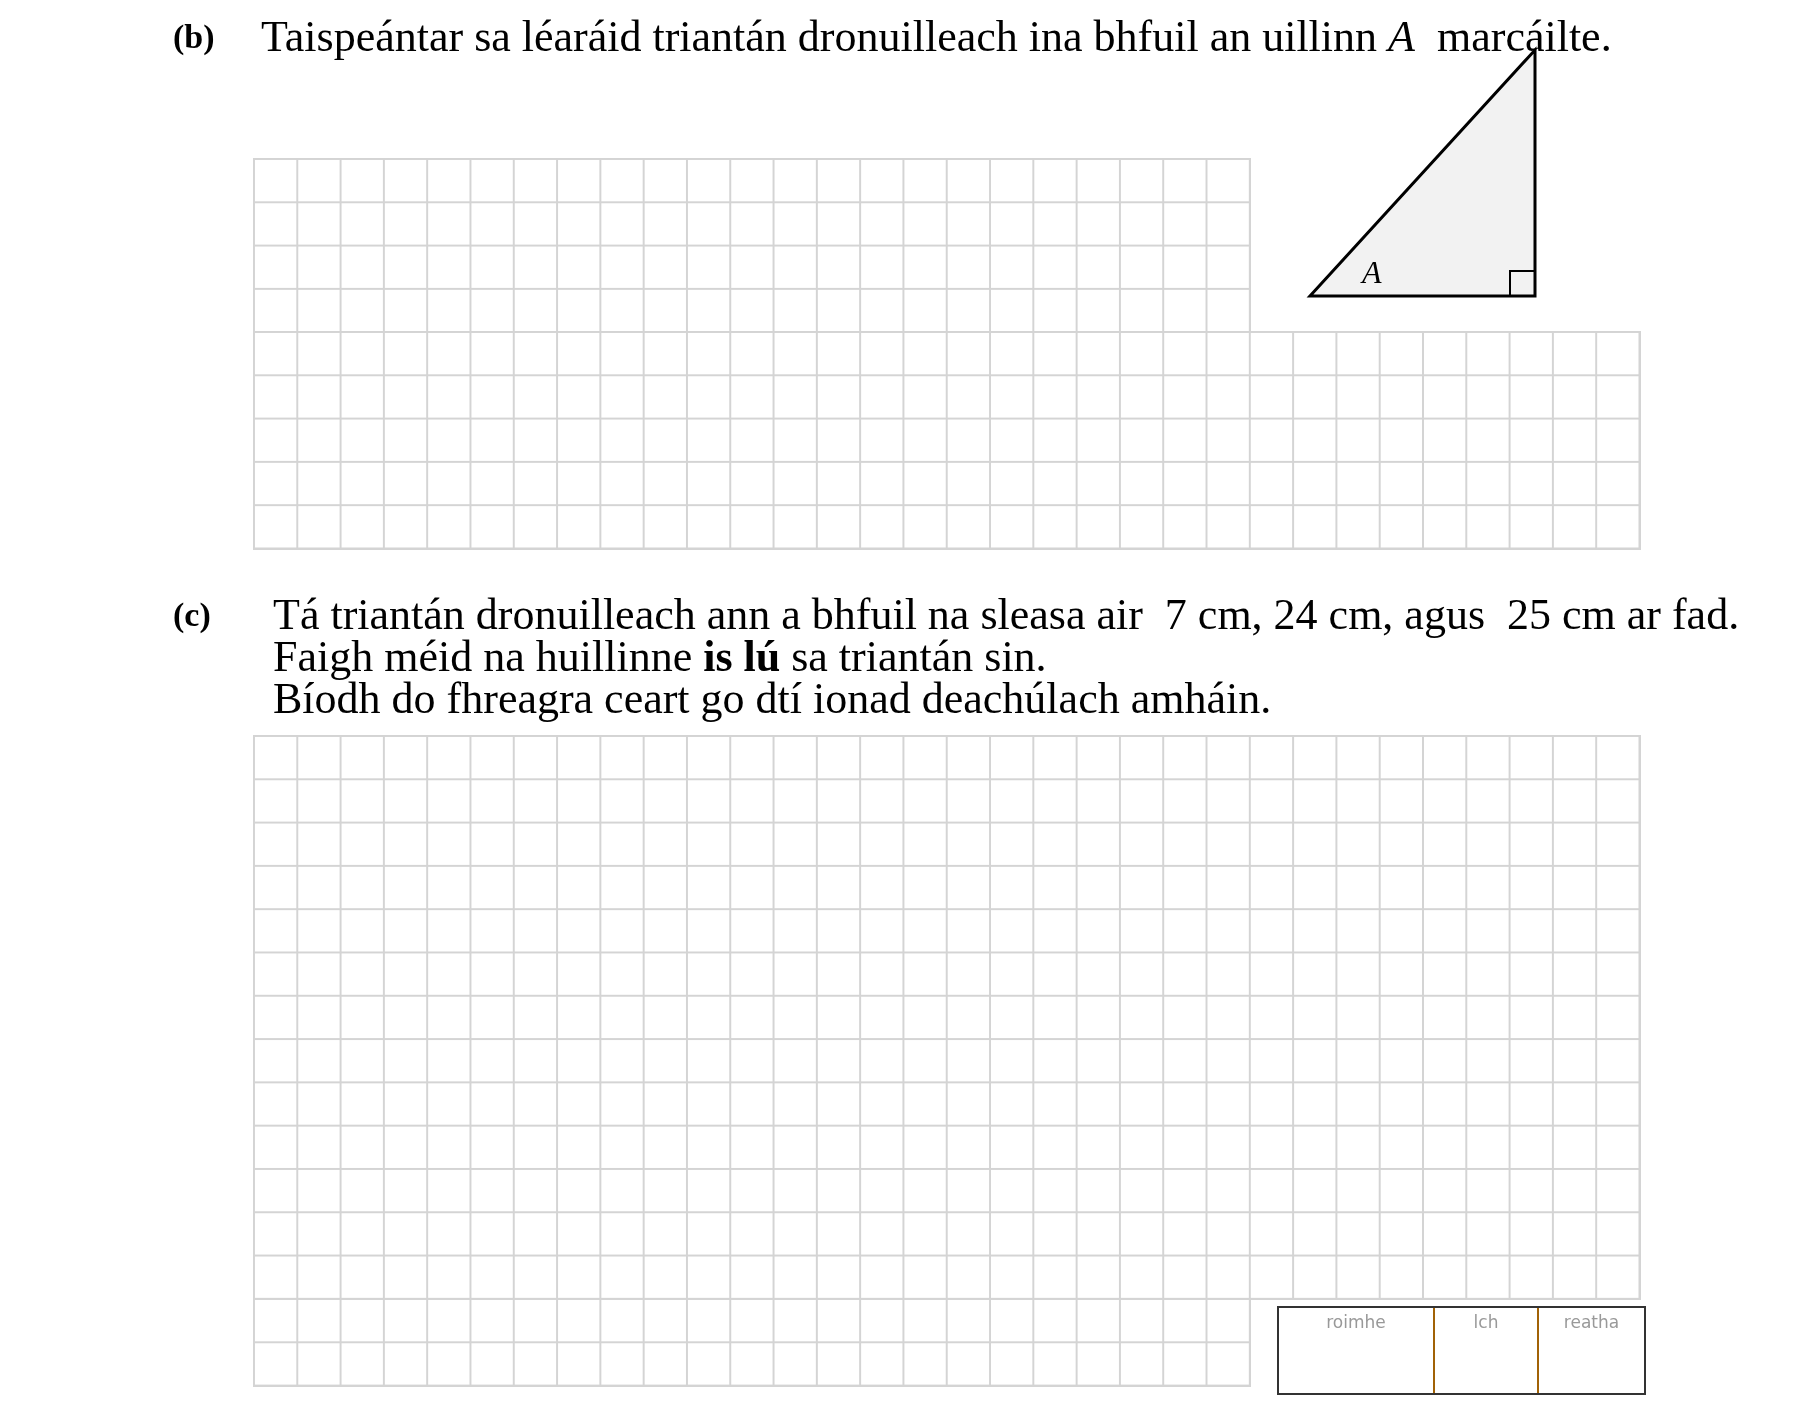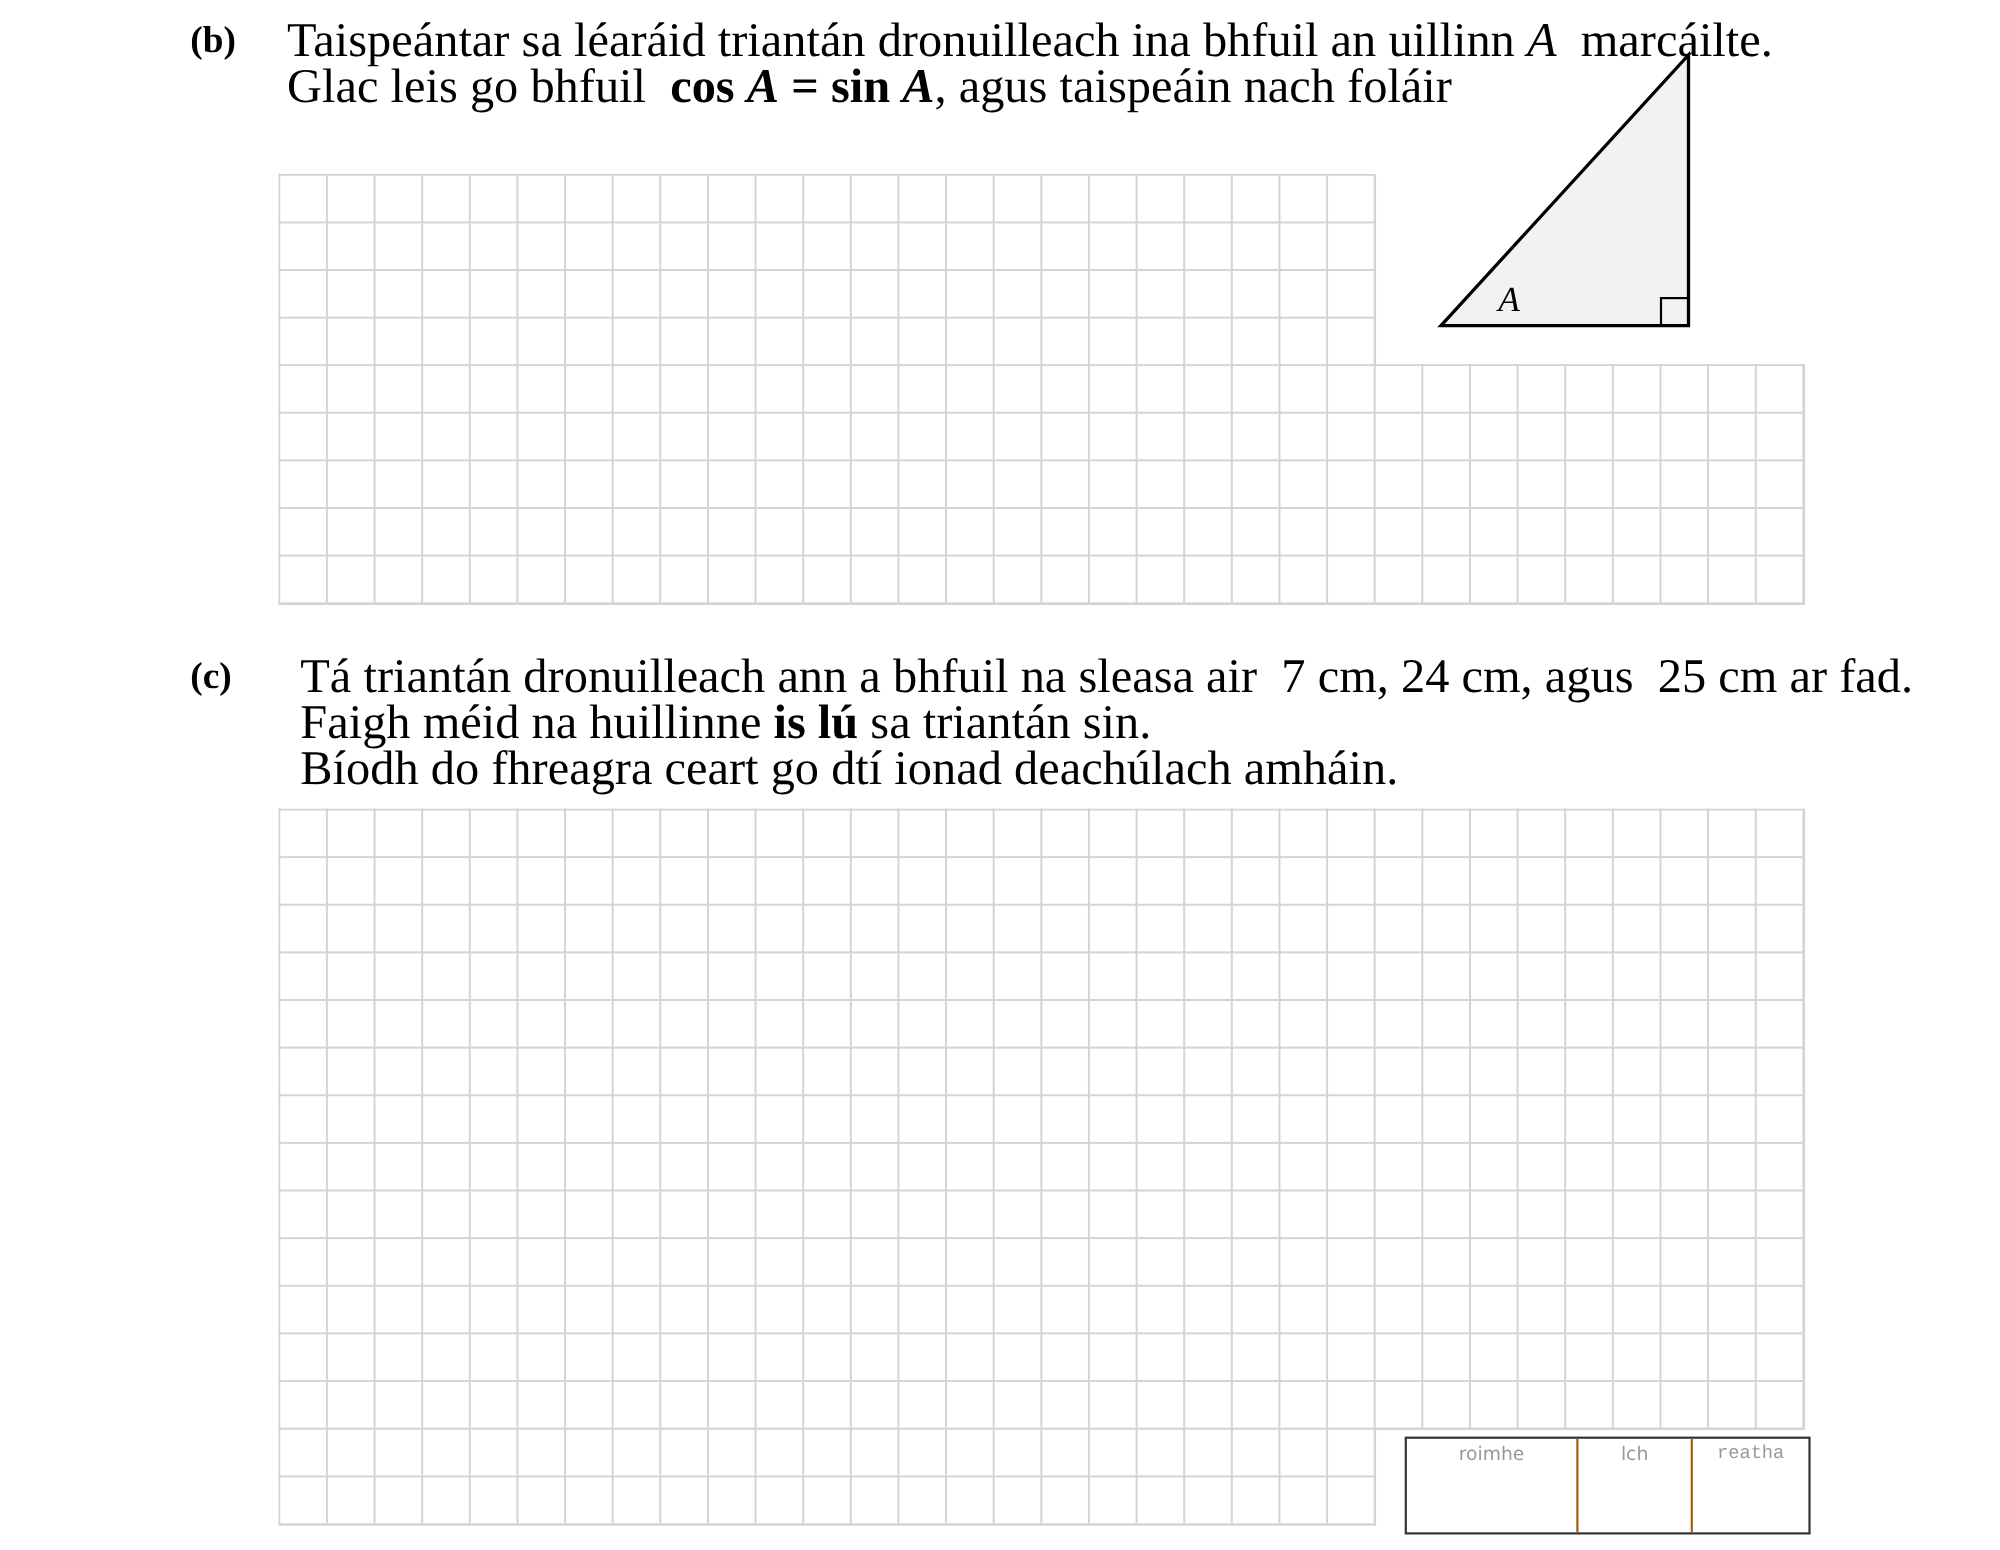--- a/index.html
+++ b/index.html
@@ -41,21 +41,20 @@
       padding-top: 4px;
     }
     .score-cell + .score-cell { border-left: 2px solid #a16207; }
   </style>
 </head>
 <body>
 
 <div class="q-label" style="top:16px;">(b)</div>
 <div class="q-text" style="top:16px;">
   <span class="line"><span>Taispeántar sa léaráid triantán dronuilleach ina bhfuil an uillinn </span><span class="i">A</span><span style="white-space:pre">  marcáilte.</span></span>
-  <span class="line"><span style="white-space:pre">Glac leis go bhfuil  </span><span class="b" style="white-space:pre">cos </span><span class="b i">A</span><span class="b" style="white-space:pre"> = sin </span><span class="b i">A</span><span>, agus taispeáin nach foláir</span></span>
 </div>
 
 <svg class="triangle-svg" width="250" height="265" viewBox="0 0 250 265">
   <polygon points="10,256 235,10 235,256" fill="#f2f2f2" stroke="#000" stroke-width="3" stroke-linejoin="miter"></polygon>
   <rect x="210" y="231" width="25" height="25" fill="none" stroke="#000" stroke-width="2"></rect>
   <text x="62" y="243" font-family="Liberation Serif, serif" font-style="italic" font-size="32" fill="#000">A</text>
 </svg>
 
 <div class="grid" style="left:253px; top:158px; width:998px; height:175px;"></div>
 <div class="grid" style="left:253px; top:331px; width:1388px; height:219px;"></div>
@@ -66,14 +65,14 @@
   <span class="line"><span style="white-space:pre">Faigh méid na huillinne </span><span class="b">is lú</span><span style="white-space:pre"> sa triantán sin.</span></span>
   <span class="line"><span>Bíodh do fhreagra ceart go dtí ionad deachúlach amháin.</span></span>
 </div>
 
 <div class="grid" style="left:253px; top:735px; width:1388px; height:565px;"></div>
 <div class="grid" style="left:253px; top:1298px; width:998px; height:89px;"></div>
 
 <div class="score-box">
   <div class="score-cell" style="width:154px;"><span>roimhe</span></div>
   <div class="score-cell" style="width:104px;"><span>lch</span></div>
-  <div class="score-cell" style="flex:1;font-family:Liberation Mono, monospace;"><span>reatha</span></div>
+  <div class="score-cell" style="flex:1;"><span>reatha</span></div>
 </div>
 
 </body></html>

